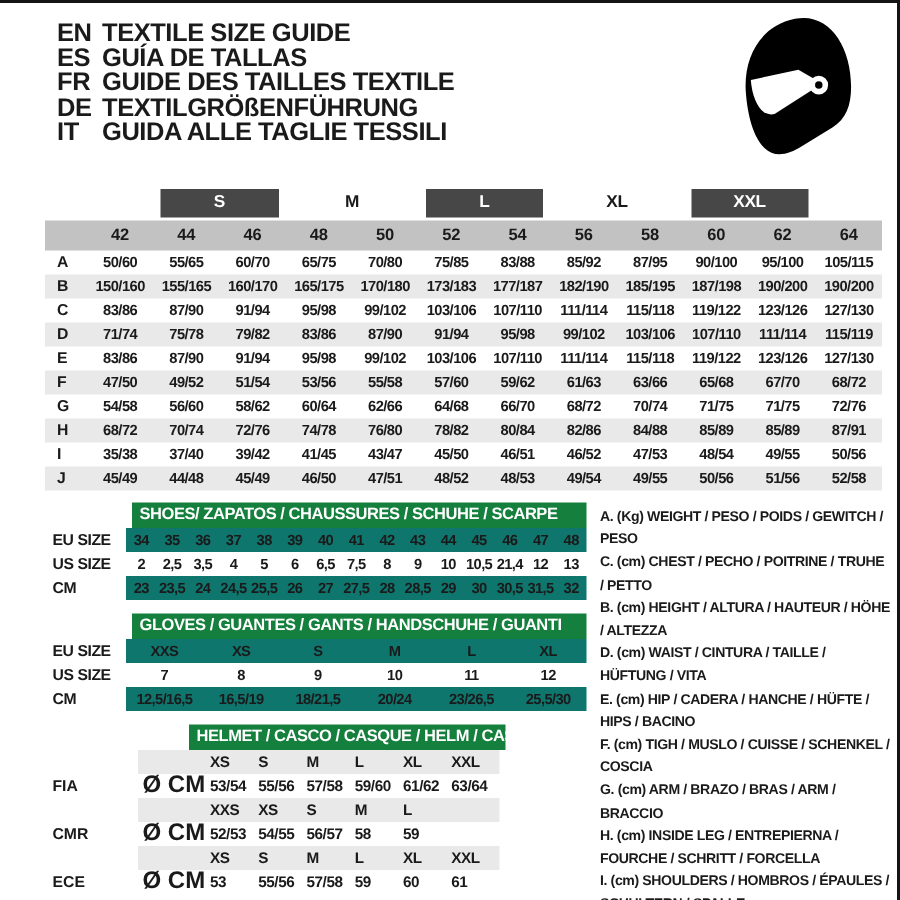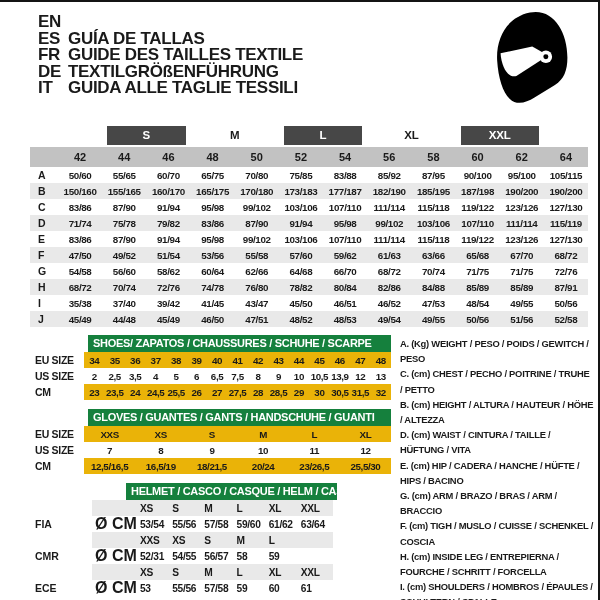--- a/index.html
+++ b/index.html
@@ -27,41 +27,42 @@
   .drow.alt{background:#e9e9e9}
   .trow .cell{text-align:center;white-space:nowrap}
   .trow .rlabel{padding-left:8px;font-weight:bold;font-size:10.5px}
   
   .lower-left{position:absolute;left:35px;top:333px;width:356px}
   .bar{background:#15803d;color:#fff;font-weight:bold;font-size:11px;height:17px;line-height:17px;
        padding-left:5px;letter-spacing:-0.3px;white-space:nowrap;margin-left:53px}
   .mrow{display:flex;height:16px;align-items:center}
   .mlabel{width:49px;font-weight:bold;font-size:10.5px;letter-spacing:-0.3px}
   .mvals{flex:1;display:flex;height:100%;align-items:center}
-  .mrow.alt .mvals{background:#eab308}
+  .mrow.alt .mvals{background:#0f766e}
   .mcell{flex:1;text-align:center;font-weight:bold;font-size:9.8px;letter-spacing:-0.4px;white-space:nowrap}
   .tbl{margin-bottom:9px}
   
   .helmet-tbl .bar{margin-left:91px;width:211px}
   .hrow{display:flex;height:16px;align-items:center}
   .hstd{width:57px;font-weight:bold;font-size:10.5px}
   .hband{width:241px;display:flex;height:100%;align-items:center}
   .hrow.sizes .hband{background:#e9e9e9}
   .hdia{width:48px;font-weight:bold;font-size:16px;padding-left:3px;white-space:nowrap}
   .hcell{flex:1;text-align:left;font-weight:bold;font-size:10.2px;letter-spacing:-0.3px;white-space:nowrap}
   
   .legend{position:absolute;left:400px;top:334px;width:194px}
   .legend-item{font-weight:bold;font-size:9.4px;line-height:15.2px;letter-spacing:-0.25px}
 </style>
 </head>
 <body>
 
 <div class="langs" id="langs">
     <div class="lang-row">
       <span class="lang-code">EN</span>
+      <span class="lang-title">TEXTILE SIZE GUIDE</span>
     </div>
     <div class="lang-row">
       <span class="lang-code">ES</span>
       <span class="lang-title">GUÍA DE TALLAS</span>
     </div>
     <div class="lang-row">
       <span class="lang-code">FR</span>
       <span class="lang-title">GUIDE DES TAILLES TEXTILE</span>
     </div>
     <div class="lang-row">
@@ -294,21 +295,21 @@
             <span class="mcell">3,5</span>
             <span class="mcell">4</span>
             <span class="mcell">5</span>
             <span class="mcell">6</span>
             <span class="mcell">6,5</span>
             <span class="mcell">7,5</span>
             <span class="mcell">8</span>
             <span class="mcell">9</span>
             <span class="mcell">10</span>
             <span class="mcell">10,5</span>
-            <span class="mcell">13,9</span>
+            <span class="mcell">21,4</span>
             <span class="mcell">12</span>
             <span class="mcell">13</span>
           </span>
         </div>
         <div class="mrow alt">
           <span class="mlabel">CM</span>
           <span class="mvals">
             <span class="mcell">23</span>
             <span class="mcell">23,5</span>
             <span class="mcell">24</span>
@@ -402,21 +403,21 @@
             <span class="hcell">S</span>
             <span class="hcell">M</span>
             <span class="hcell">L</span>
             <span class="hcell"></span>
           </span>
         </div>
         <div class="hrow">
           <span class="hstd">CMR</span>
           <span class="hband">
             <span class="hdia">Ø CM</span>
-            <span class="hcell">52/31</span>
+            <span class="hcell">52/53</span>
             <span class="hcell">54/55</span>
             <span class="hcell">56/57</span>
             <span class="hcell">58</span>
             <span class="hcell">59</span>
             <span class="hcell"></span>
           </span>
         </div>
         <div class="hrow sizes">
           <span class="hstd"></span>
           <span class="hband">
@@ -444,17 +445,17 @@
       </div>
   </div>
 </div>
 
 <div class="legend" id="legend">
     <div class="legend-item">A. (Kg) WEIGHT / PESO / POIDS / GEWITCH / PESO</div>
     <div class="legend-item">C. (cm) CHEST / PECHO / POITRINE / TRUHE / PETTO</div>
     <div class="legend-item">B. (cm) HEIGHT / ALTURA / HAUTEUR / HÖHE / ALTEZZA</div>
     <div class="legend-item">D. (cm) WAIST / CINTURA / TAILLE / HÜFTUNG / VITA</div>
     <div class="legend-item">E. (cm) HIP / CADERA / HANCHE / HÜFTE / HIPS / BACINO</div>
+    <div class="legend-item">F. (cm) TIGH / MUSLO / CUISSE / SCHENKEL / COSCIA</div>
     <div class="legend-item">G. (cm) ARM / BRAZO / BRAS / ARM / BRACCIO</div>
-    <div class="legend-item">F. (cm) TIGH / MUSLO / CUISSE / SCHENKEL / COSCIA</div>
     <div class="legend-item">H. (cm) INSIDE LEG / ENTREPIERNA / FOURCHE / SCHRITT / FORCELLA</div>
     <div class="legend-item">I. (cm) SHOULDERS / HOMBROS / ÉPAULES / SCHULTERN / SPALLE</div>
   </div>
 
 </body></html>

